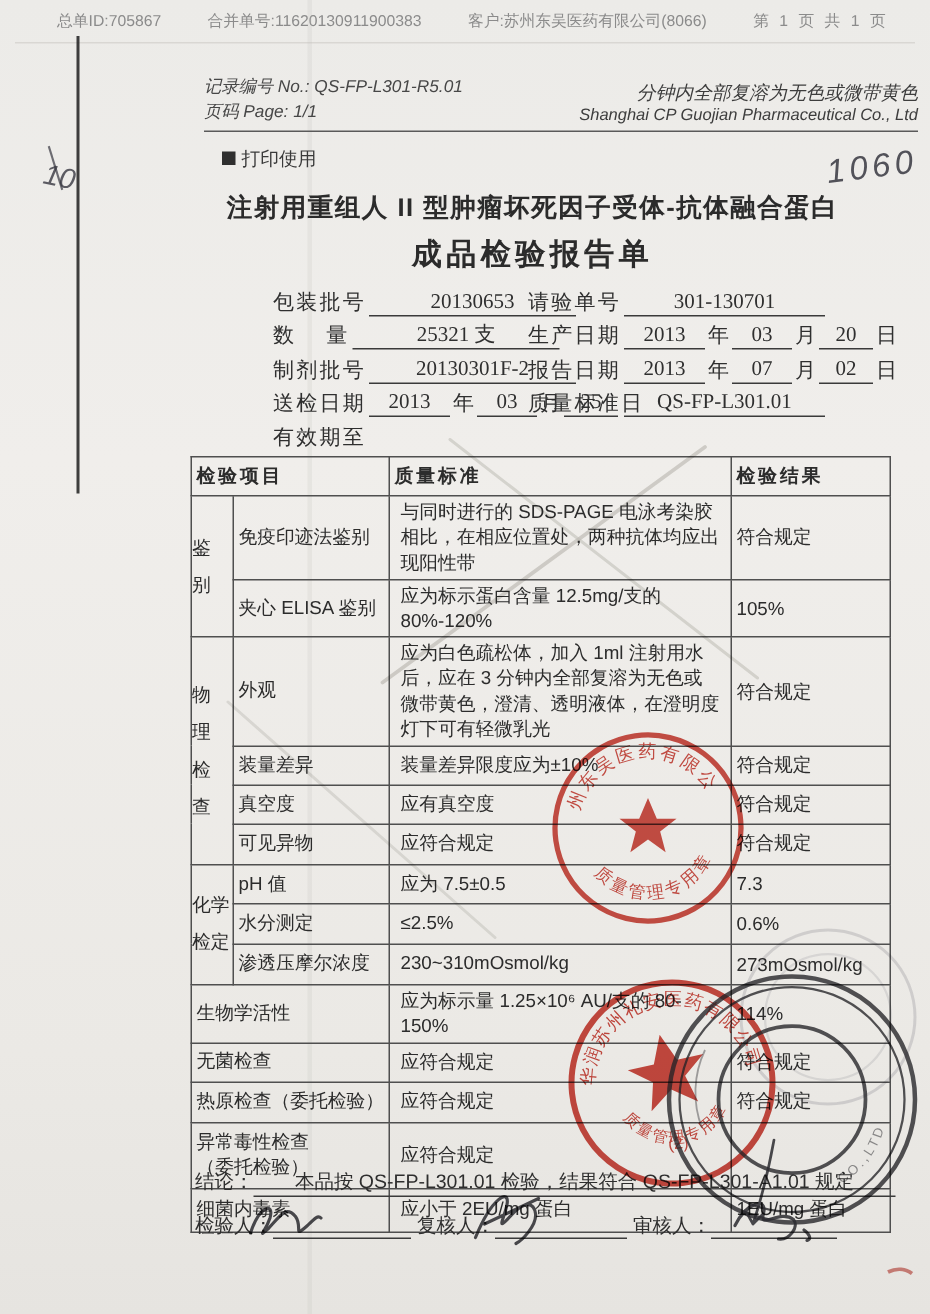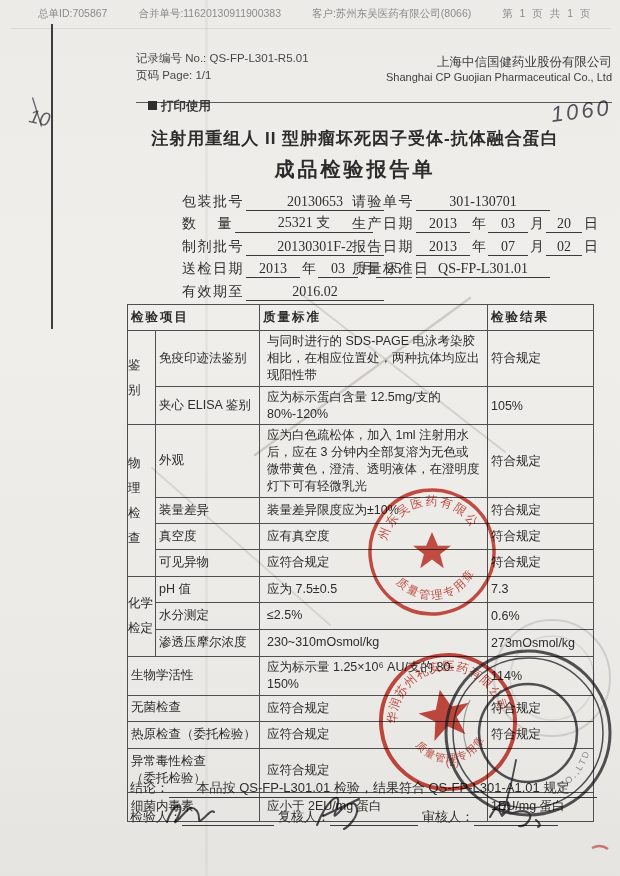--- a/index.html
+++ b/index.html
@@ -11,25 +11,25 @@
   
   .topbar{position:absolute;top:7px;left:10px;width:600px;font-size:10.5px;color:#8b8b8b;
           padding-bottom:7px;border-bottom:1px solid #d9d7d3;white-space:nowrap;}
   .topbar span{display:inline-block;margin-left:28px;}
   .tb-merge{margin-left:12px;} .tb-cust{margin-left:46px;} .tb-page{margin-left:42px;letter-spacing:2px;}
 
   .vline{position:absolute;left:51px;top:24px;width:2px;height:305px;background:#1f1f1f;opacity:.85;}
 
   
   .hdr{position:absolute;left:136px;top:50px;width:476px;display:flex;justify-content:space-between;
-       align-items:flex-end;border-bottom:1.5px solid #5a5a5a;padding-bottom:19px;}
+       align-items:flex-end;border-bottom:1.5px solid #5a5a5a;padding-bottom:4px;font-style:italic;}
   .hdr-l{font-size:11.5px;color:#474747;line-height:1.45;}
   .hdr-r{text-align:right;color:#3d3d3d;}
   .hdr-cn{font-size:12.5px;} .hdr-en{font-size:11px;}
-  .print-use{position:absolute;left:148px;top:98px;font-size:12.5px;color:#3a3a3a;font-weight:bold;}
+  .print-use{position:absolute;left:148px;top:98px;font-size:12.5px;color:#3a3a3a;}
   .sq{display:inline-block;width:9px;height:9px;background:#2f2f2f;margin-right:4px;}
 
   .title1{position:absolute;left:120px;top:127px;width:470px;text-align:center;
           font-weight:bold;font-size:17px;letter-spacing:1px;color:#2b2b2b;}
   .title2{position:absolute;left:120px;top:156px;width:470px;text-align:center;
           font-weight:bold;font-size:20px;letter-spacing:3px;color:#2b2b2b;}
 
   
   .fcol{position:absolute;font-size:14px;color:#2f2f2f;font-family:Liberation Serif, serif;}
   .fcol-left{left:182px;top:188px;} .fcol-right{left:352px;top:188px;}
@@ -74,21 +74,21 @@
 
   <div class="stripe" style="left:205px"></div>
   <div class="vline"></div>
 
   <div class="hdr">
     <div class="hdr-l">
       <div>记录编号 No.: QS-FP-L301-R5.01</div>
       <div>页码 Page: 1/1</div>
     </div>
     <div class="hdr-r">
-      <div class="hdr-cn">上海中信国健药业股份有限公司</div>
+      <div class="hdr-cn">分钟内全部复溶为无色或微带黄色</div>
       <div class="hdr-en">Shanghai CP Guojian Pharmaceutical Co., Ltd</div>
     </div>
   </div>
 
   <div class="print-use">
     <span class="sq"></span><span>打印使用</span>
   </div>
 
   <div class="title1">注射用重组人 II 型肿瘤坏死因子受体-抗体融合蛋白</div>
   <div class="title2">成品检验报告单</div>
@@ -110,21 +110,20 @@
       <span class="flabel">送检日期</span>
       <span class="fval w48">2013</span>
         <span class="funit">年</span>
       <span class="fval w34">03</span>
         <span class="funit">月</span>
       <span class="fval w30">25</span>
         <span class="funit">日</span>
     </div>
     <div class="frow">
       <span class="flabel">有效期至</span>
-      <span class="fval w130">2016.02</span>
     </div>
   </div>
 
   <div class="fcol fcol-right">
     <div class="frow">
       <span class="flabel">请验单号</span>
       <span class="fval w135">301-130701</span>
     </div>
     <div class="frow">
       <span class="flabel">生产日期</span>

